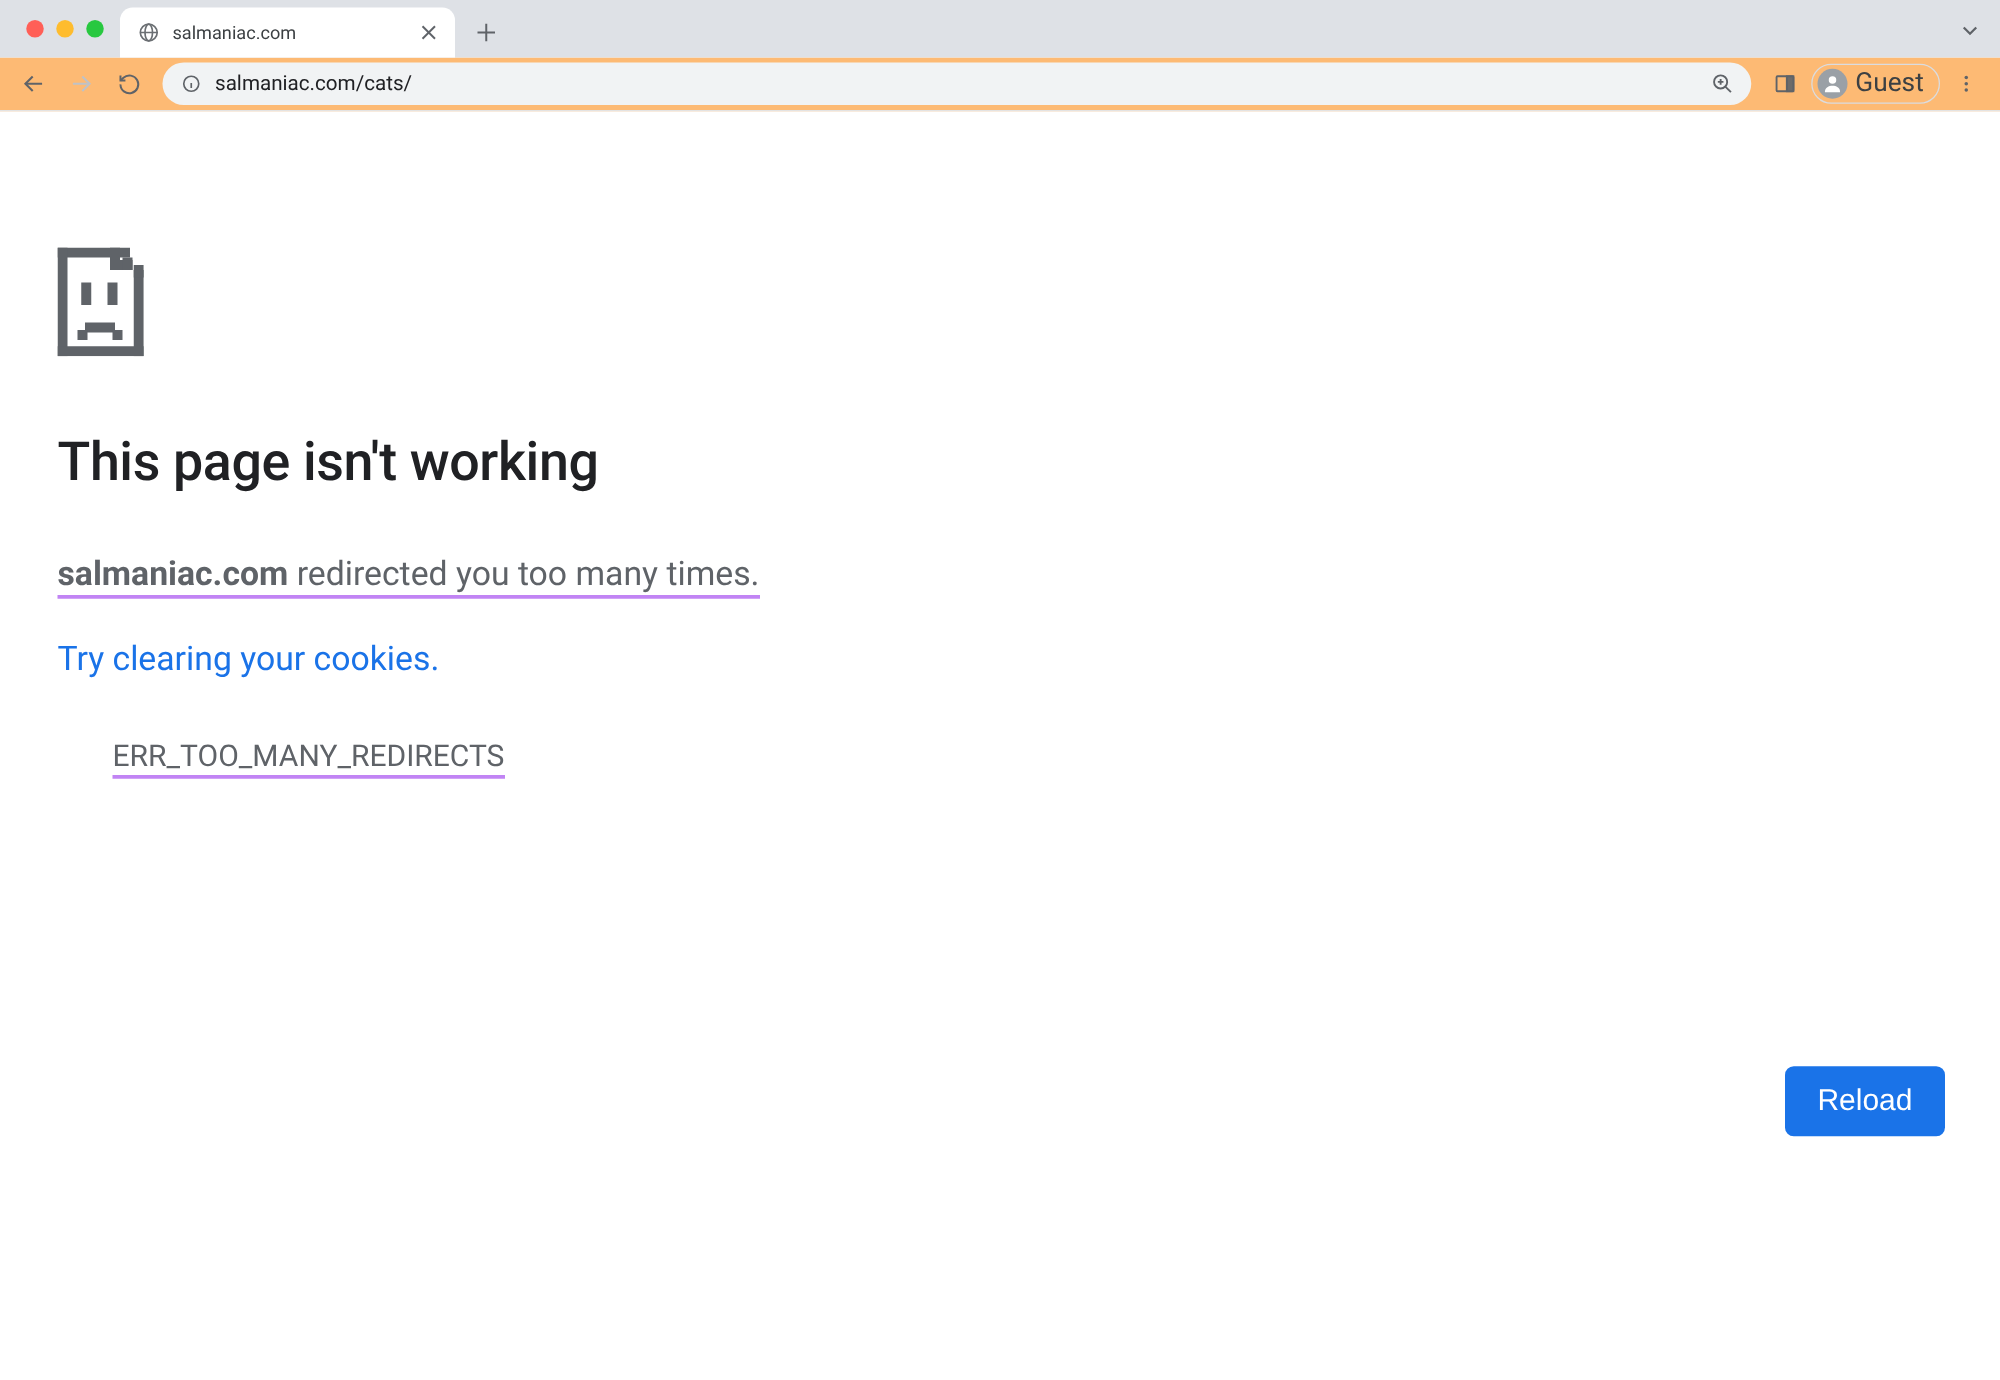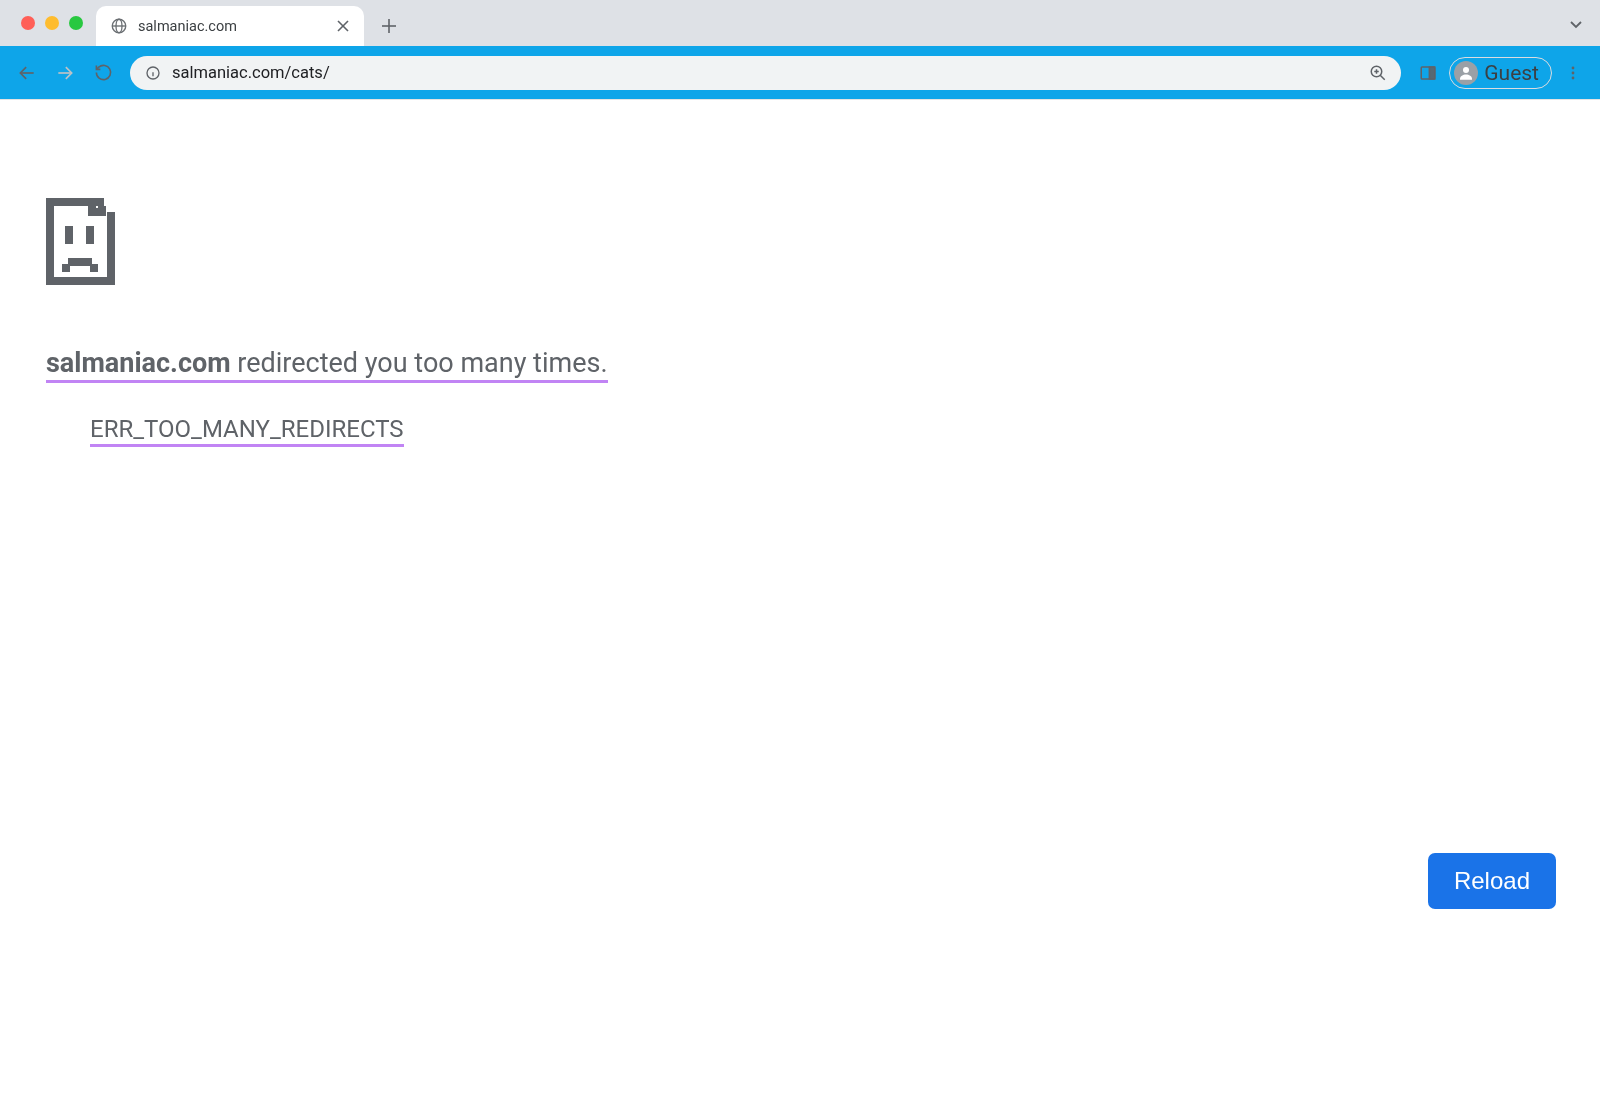--- a/index.html
+++ b/index.html
@@ -50,22 +50,22 @@
     width: 30px; height: 30px; margin-left: 10px; margin-bottom: 5px;
     display:flex; align-items:center; justify-content:center; color:#5f6368;
     border-radius: 50%;
   }
   .tabs-dropdown {
     position: absolute; right: 14px; top: 14px; width: 20px; height:20px;
     display:flex; align-items:center; justify-content:center; color:#5f6368;
   }
   
   .toolbar {
-    height: 54px;
-    background: #0ea5e9;
+    height: 43px;
+    background: #fdba74;
     border-bottom: 1px solid #e3e3e3;
     display: flex;
     align-items: center;
     padding: 0 10px 0 10px;
     gap: 4px;
   }
   .nav-btn {
     width: 34px; height: 34px; display:flex; align-items:center; justify-content:center;
     color:#5f6368; border-radius:50%;
   }
@@ -258,24 +258,28 @@
         <rect x="19" y="28" width="8" height="18"></rect>
         <rect x="40" y="28" width="8" height="18"></rect>
 
         <rect x="22" y="60" width="24" height="8"></rect>
         <rect x="16" y="66" width="8" height="8"></rect>
         <rect x="44" y="66" width="8" height="8"></rect>
       </g>
     </svg>
   </div>
 
+  <h1 class="err-title">This page isn't working</h1>
 
   <div class="line1-wrap">
     <span class="err-line1"><strong>salmaniac.com</strong><span> redirected you too many times.</span></span>
   </div>
 
+  <div class="err-line2">
+    <a href="#">Try clearing your cookies</a><span class="dot">.</span>
+  </div>
 
   <div>
     <span class="err-code">ERR_TOO_MANY_REDIRECTS</span>
   </div>
 </div>
 
 <button class="reload-btn">Reload</button>
 
 </body></html>

